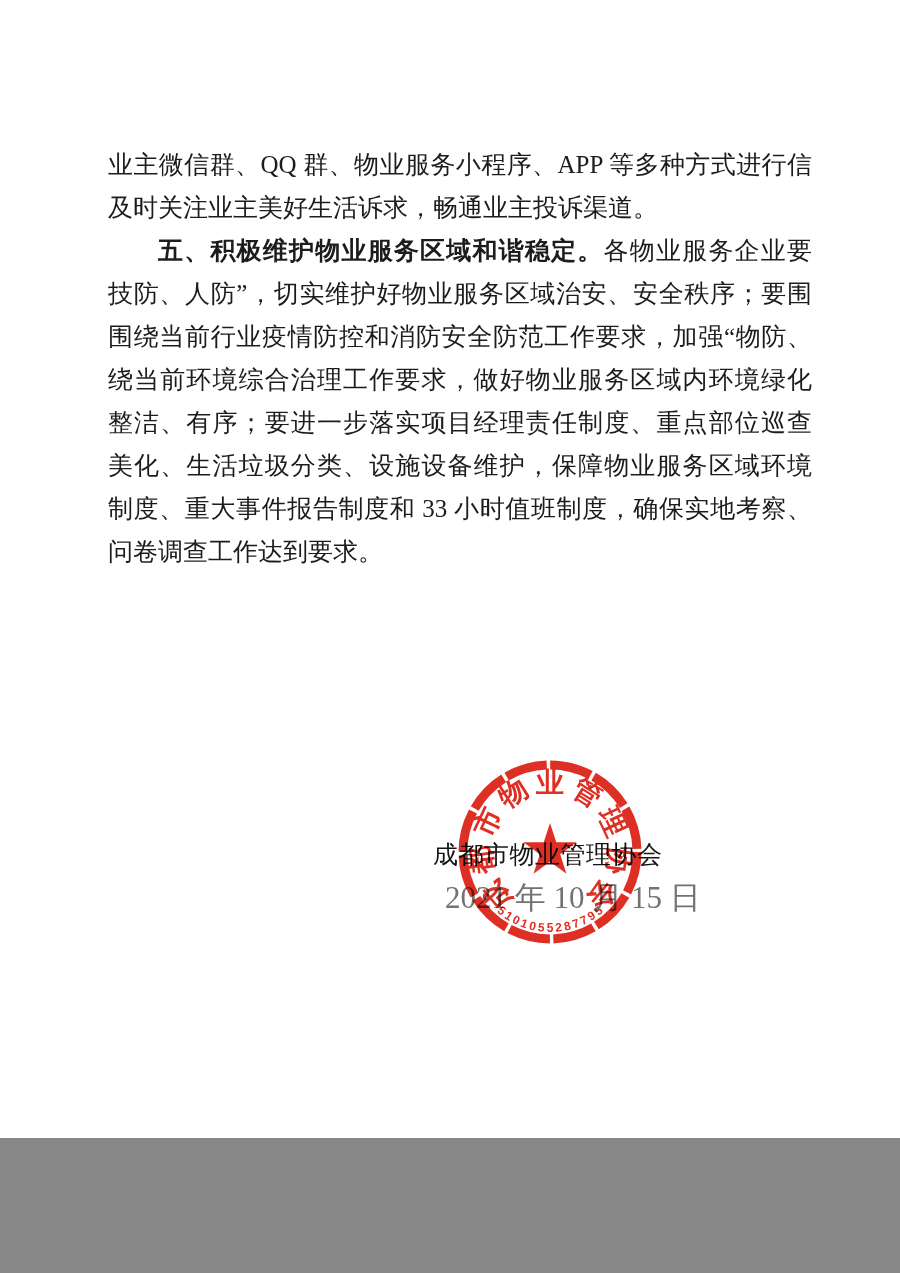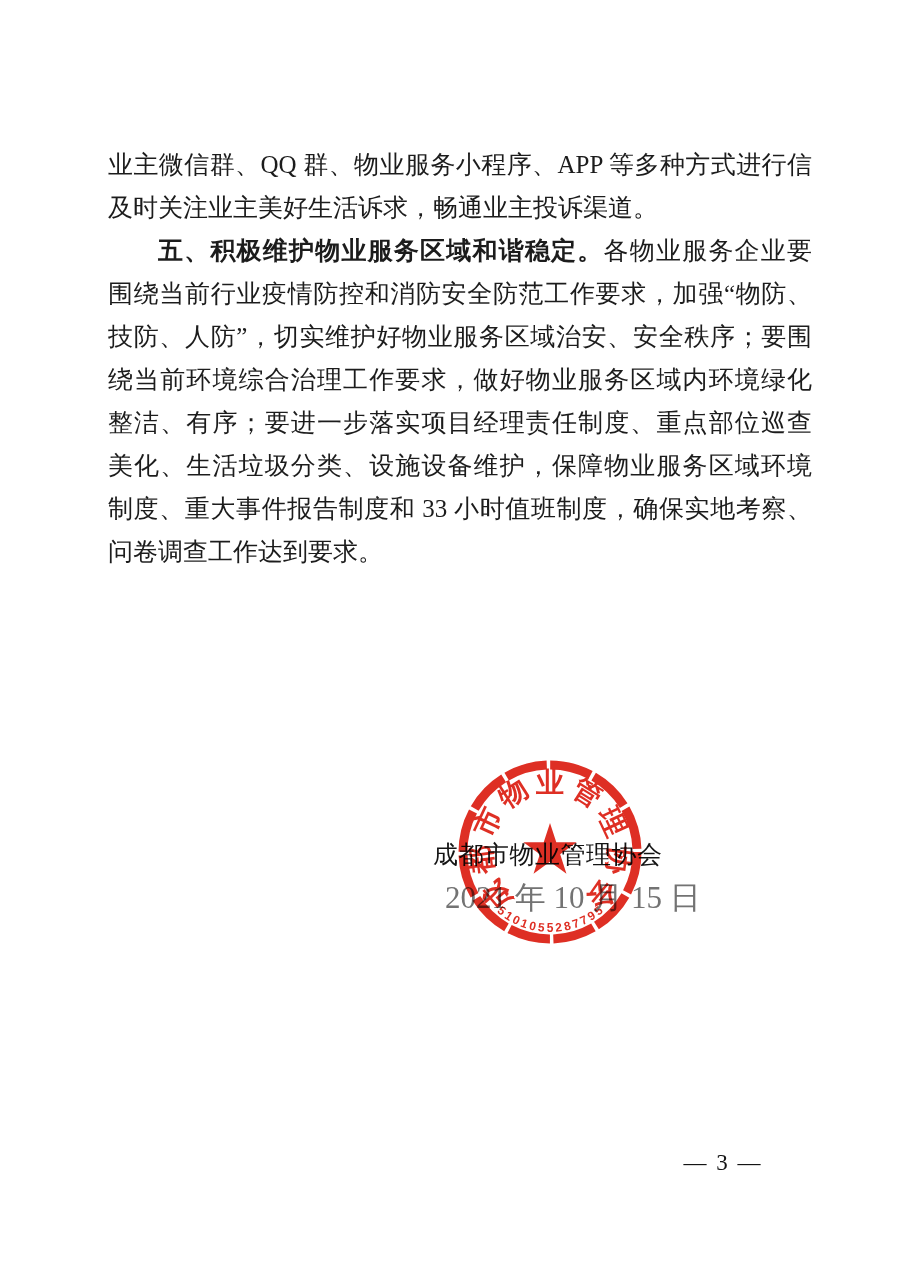--- a/index.html
+++ b/index.html
@@ -1,19 +1,19 @@
 <!DOCTYPE html>
 <html><head>
 <meta charset="utf-8">
 <style>
   html, body { margin: 0; padding: 0; background: #888; }
   .page {
     position: relative;
     width: 900px;
-    height: 1273px;
+    height: 1138px;
     background: #ffffff;
     overflow: hidden;
     font-family: "Liberation Serif", "DejaVu Serif", serif;
     color: #1c1c1c;
   }
   .body-text {
     position: absolute;
     left: 108px;
     top: 143px;
     width: 704px;
@@ -83,22 +83,22 @@
 </style>
 </head>
 <body>
 
 <div class="page">
 
   <div class="body-text" id="bodyText">
       <div class="line just">业主微信群、QQ 群、物业服务小程序、APP 等多种方式进行信</div>
       <div class="line">及时关注业主美好生活诉求，畅通业主投诉渠道。</div>
       <div class="line just indent"><b>五、积极维护物业服务区域和谐稳定。</b>各物业服务企业要</div>
+      <div class="line just">技防、人防”，切实维护好物业服务区域治安、安全秩序；要围</div>
       <div class="line just">围绕当前行业疫情防控和消防安全防范工作要求，加强“物防、</div>
-      <div class="line just">技防、人防”，切实维护好物业服务区域治安、安全秩序；要围</div>
       <div class="line just">绕当前环境综合治理工作要求，做好物业服务区域内环境绿化</div>
       <div class="line just">整洁、有序；要进一步落实项目经理责任制度、重点部位巡查</div>
       <div class="line just">美化、生活垃圾分类、设施设备维护，保障物业服务区域环境</div>
       <div class="line just">制度、重大事件报告制度和 33 小时值班制度，确保实地考察、</div>
       <div class="line">问卷调查工作达到要求。</div>
     </div>
 
   <div class="sig-org">成都市物业管理协会</div>
 
   <div class="sig-date">2021 年 10 月 15 日</div>

